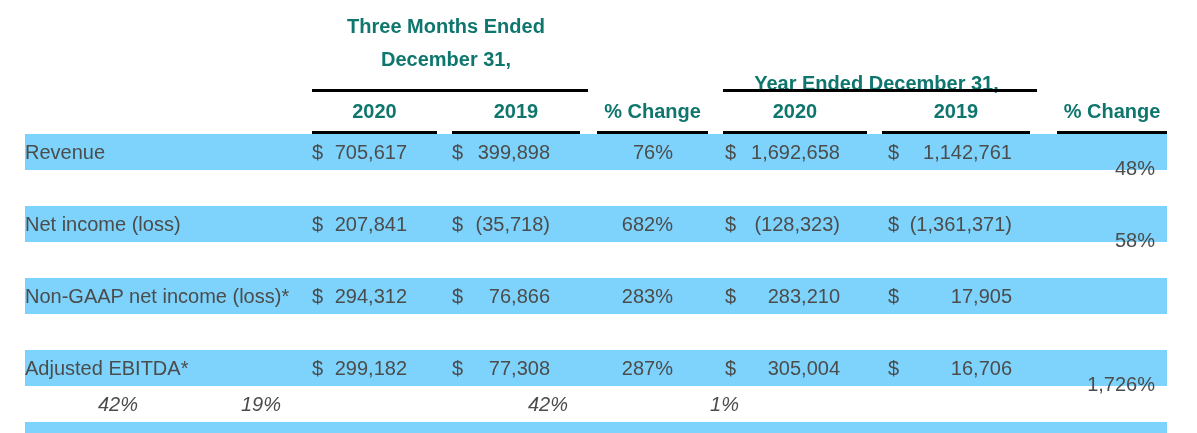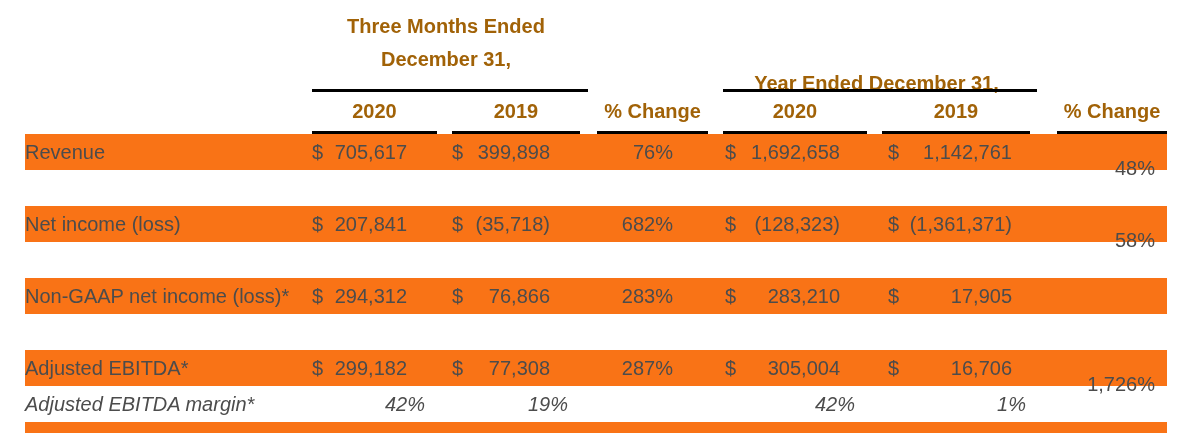--- a/index.html
+++ b/index.html
@@ -17,39 +17,39 @@
   .c-m1 { width: 125px; } .g1 { width: 15px; }
   .c-m2 { width: 128px; } .g2 { width: 17px; }
   .c-p1 { width: 111px; } .g3 { width: 15px; }
   .c-y1 { width: 144px; } .g4 { width: 15px; }
   .c-y2 { width: 148px; } .g5 { width: 27px; }
   .c-p2 { width: 110px; }
 
   
   .h1 { height: 28px; align-items: center; }
   .h2 { height: 38px; align-items: center; }
-  .hdr { font-weight: bold; font-size: 20px; color: #a16207; text-align: center; }
+  .hdr { font-weight: bold; font-size: 20px; color: #0f766e; text-align: center; }
   .span-tm { width: 268px; }
   .span-yr { width: 307px; margin-top: 48px; }
   .sp-287 { width: 287px; }
   .sp-143 { width: 143px; }
   .sp-135 { width: 135px; }
 
   .rulerow { height: 14px; }
   .rule { border-bottom: 3px solid #000; }
   .rule-tm { width: 276px; }
   .rule-yr { width: 314px; }
 
   .h3 { height: 42px; }
   .h3 > div { display: flex; align-items: center; justify-content: center; }
   .h3 .u { border-bottom: 3px solid #000; }
 
   
   .drow { height: 36px; align-items: center; font-size: 20px; }
-  .stripe { background: #f97316; }
+  .stripe { background: #7dd3fc; }
   .spacer { height: 36px; }
   .partial { height: 11px; }
   .label-cell { font-size: 20px; }
   .money { display: flex; justify-content: space-between; align-items: center; }
   .c-m1.money { padding-right: 30px; }
   .c-m2.money { padding-right: 30px; }
   .c-y1.money { padding-left: 2px; padding-right: 27px; }
   .c-y2.money { padding-left: 6px; padding-right: 18px; }
   .pct { text-align: right; }
   .c-p1.pct { padding-right: 35px; }
@@ -204,21 +204,20 @@
     <div class="g4"></div>
     <div class="c-y2 money">
         <span>$</span>
         <span>16,706</span>
       </div>
     <div class="g5"></div>
     <div class="c-p2 pct">1,726%</div>
   </div>
 
   <div class="row drow">
-    <div class="c-label label-cell italic">Adjusted EBITDA margin*</div>
     <div class="c-m1 pctm">42%</div>
     <div class="g1"></div>
     <div class="c-m2 pctm">19%</div>
     <div class="g2"></div>
     <div class="c-p1"></div>
     <div class="g3"></div>
     <div class="c-y1 pctm">42%</div>
     <div class="g4"></div>
     <div class="c-y2 pctm">1%</div>
     <div class="g5"></div>

